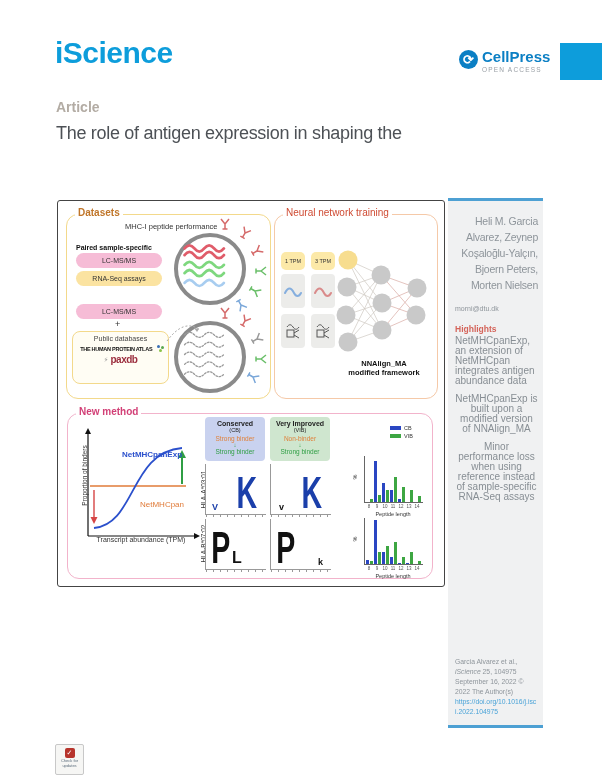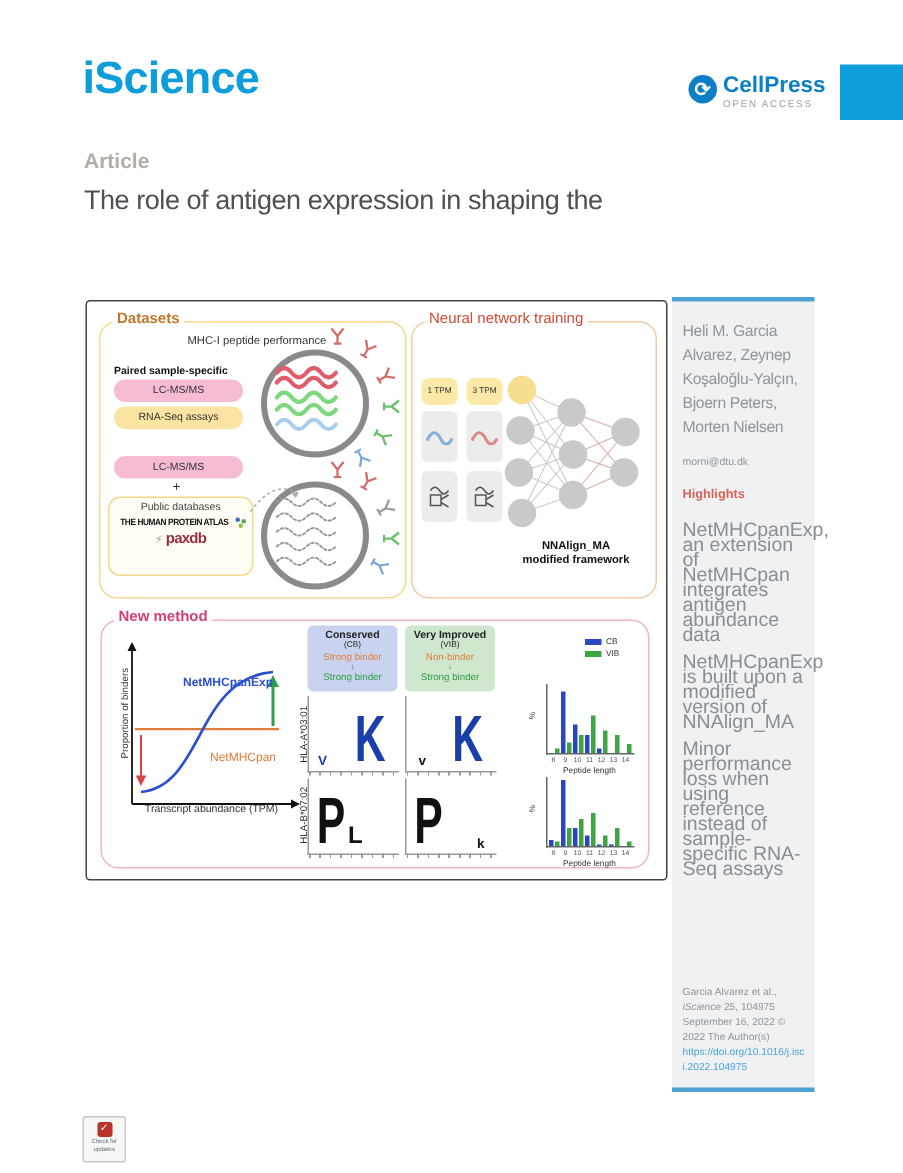--- a/index.html
+++ b/index.html
@@ -99,25 +99,25 @@
   .mc-ylab{position:absolute;left:-1px;top:18px;font-size:5.5px;color:#333;transform:rotate(-90deg);}
   .mc-xlab{margin-left:10px;width:58px;text-align:center;font-size:5.5px;color:#333;margin-top:8px;}
   .legend{position:absolute;left:322px;top:10px;font-size:5.5px;color:#333;}
   .legend-row{display:flex;align-items:center;gap:3px;line-height:8px;}
   .legend-sw{width:11px;height:4px;display:inline-block;}
 
   
   .sidebar{position:absolute;left:448px;top:198px;width:95px;height:530px;background:#f0f1f2;
            border-top:3px solid #4da0d3;border-bottom:3px solid #4da0d3;box-sizing:border-box;}
   .sb-authors{margin:12px 5px 0 7px;font-size:10.5px;letter-spacing:-0.25px;line-height:16px;
-              color:#8e959b;}
+              color:#8e959b;text-align:right;}
   .sb-email{margin:12px 7px 0;font-size:7px;color:#8e959b;text-decoration:none;display:block;}
   .sb-hl-title{margin:12px 7px 0;font-size:8.5px;font-weight:bold;color:#d4645a;}
-  .sb-item{margin:14px 5px 8px 7px;font-size:13px;line-height:10px;color:#878e94;}
-  .sb-item + .sb-item{margin-top:8px;}
+  .sb-item{margin:2px 5px 8px 7px;font-size:10px;line-height:10px;color:#878e94;}
+  .sb-item + .sb-item{margin-top:8px;text-align:center;}
   .sb-cite{position:absolute;left:7px;right:4px;bottom:8px;font-size:6.8px;line-height:10px;
            color:#8e959b;}
   .sb-doi{color:#4aa3d8;text-decoration:none;word-break:break-all;display:block;}
 
   
   .badge{position:absolute;left:55px;top:744px;width:27px;height:29px;background:#f6f6f4;
          border:1px solid #c8c8c8;border-radius:2px;text-align:center;cursor:pointer;}
   .badge-logo{width:10px;height:10px;background:#b7342c;border-radius:2px;margin:3px auto 1px;
               color:#fff;font-size:7px;line-height:10px;}
   .badge-text{font-size:4px;line-height:4.5px;color:#5a6b7a;}

